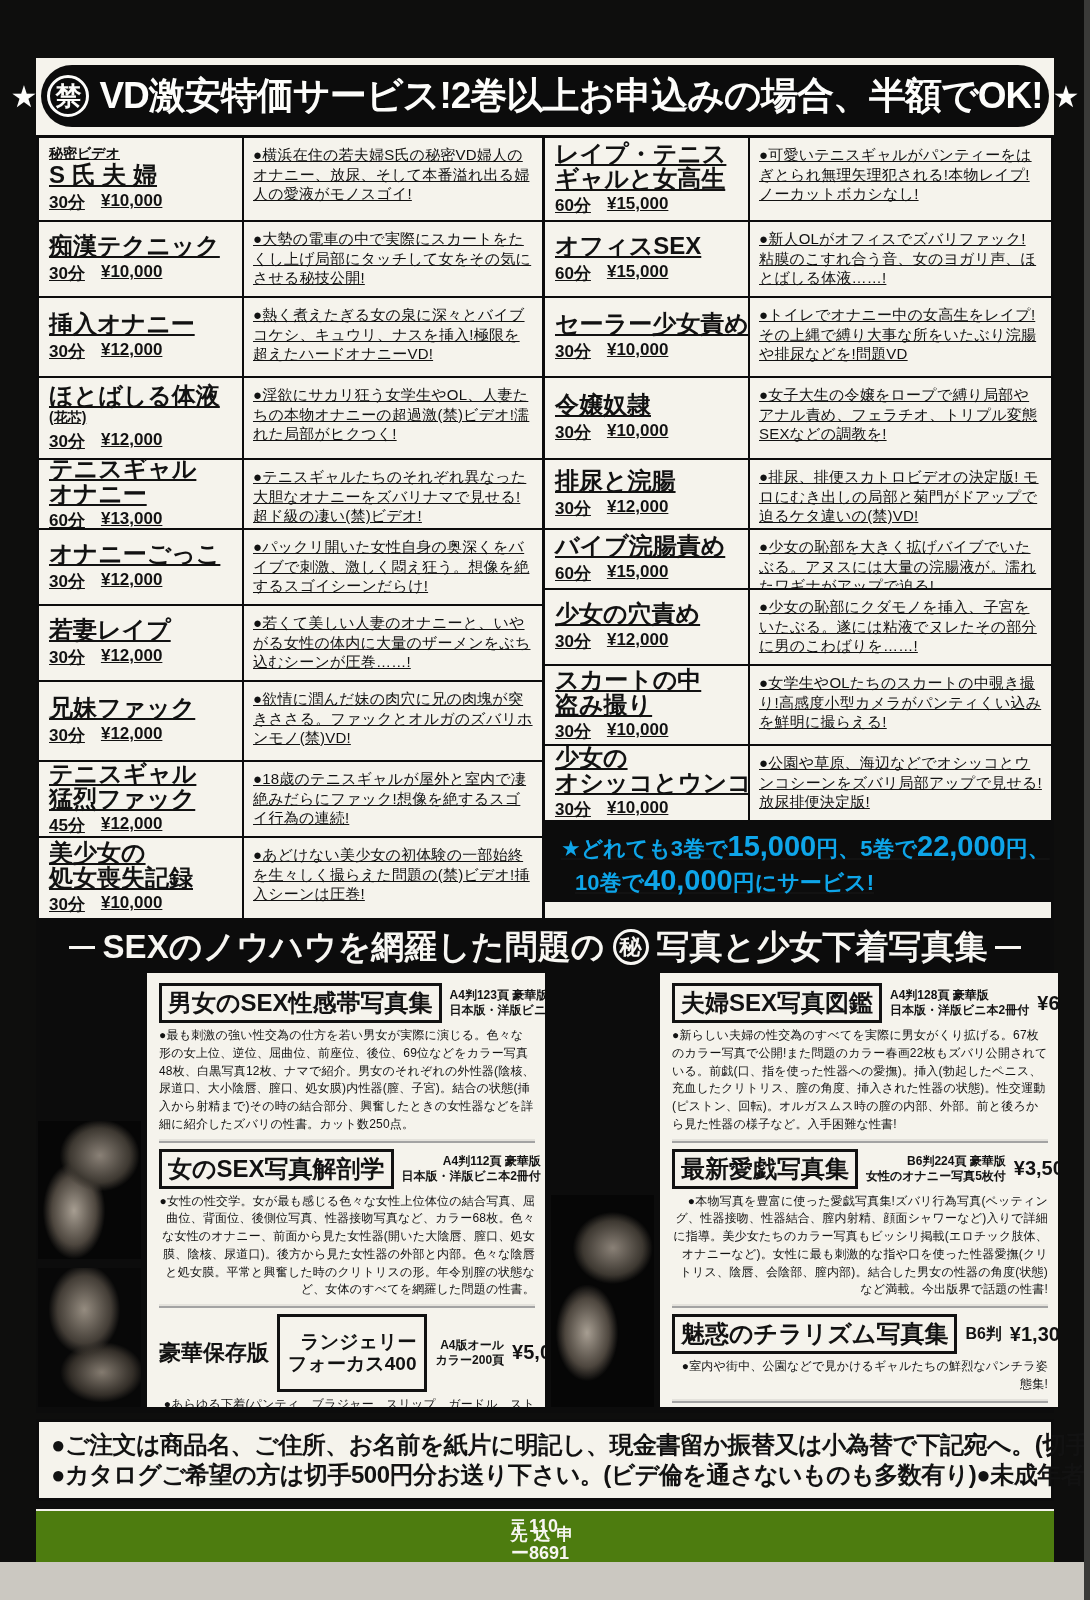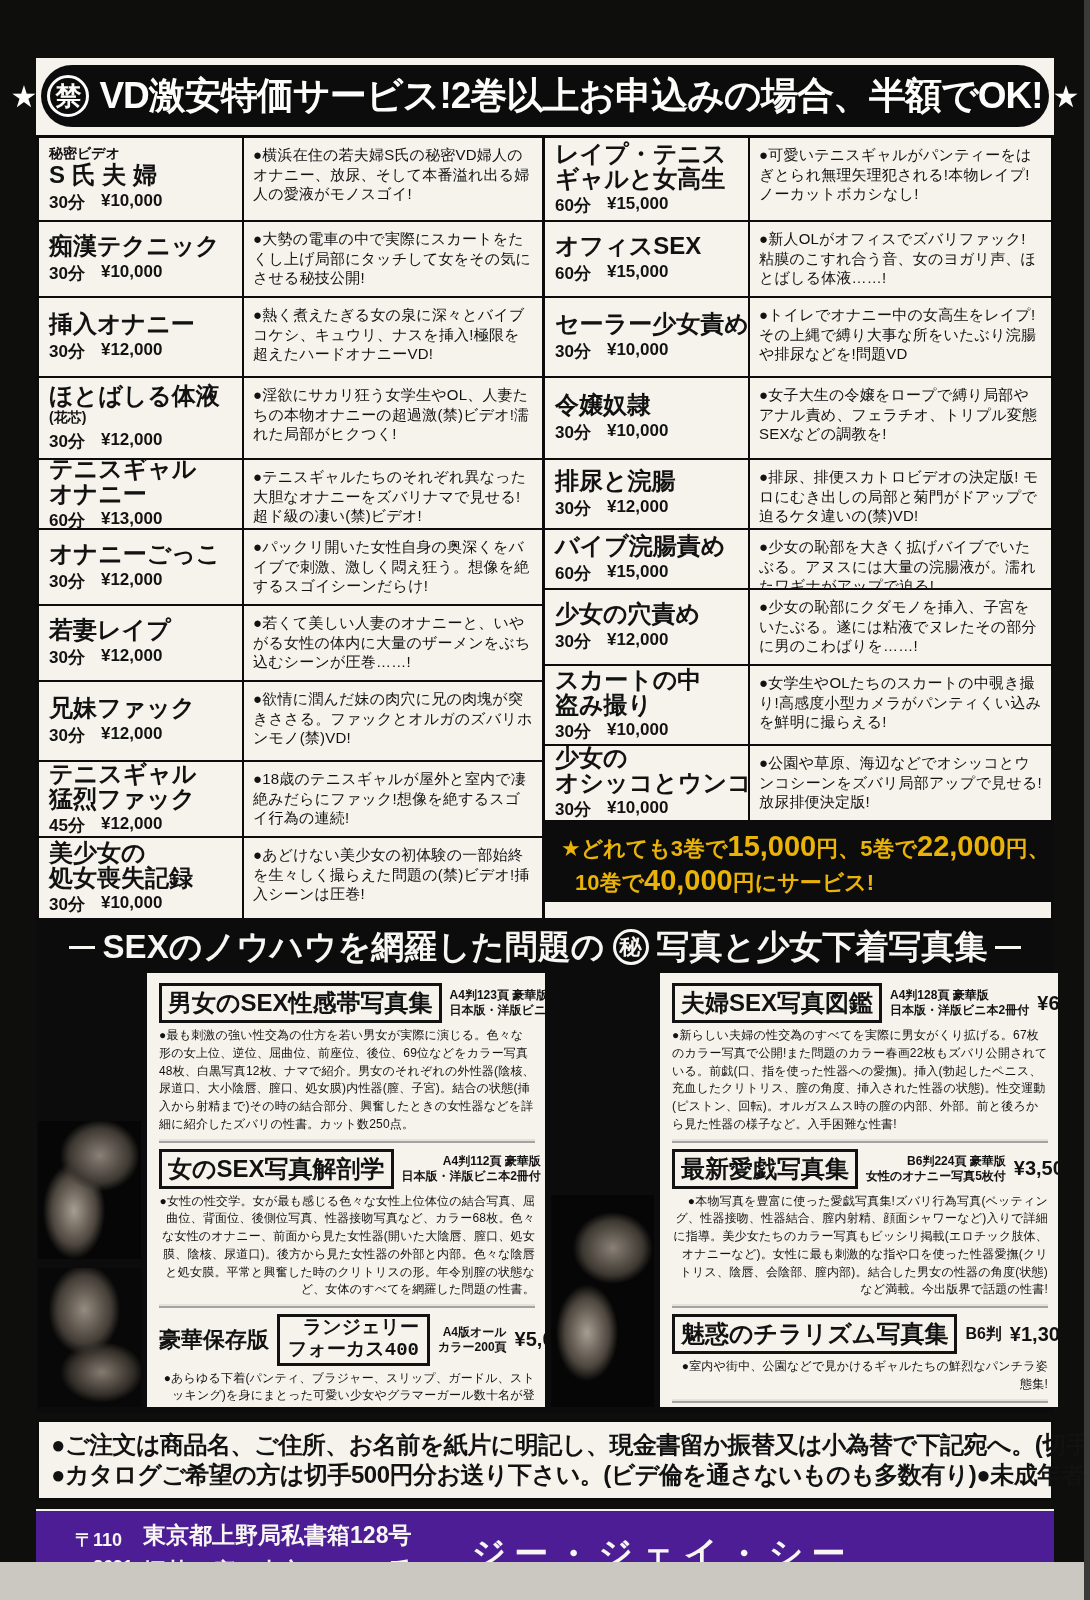--- a/index.html
+++ b/index.html
@@ -11,34 +11,34 @@
   
   .banner-wrap { background:#f5f3ec; padding:7px 5px 8px 5px; }
   .banner { background:#0c0c0c; border-radius:34px; height:62px; display:flex; align-items:center; justify-content:center; gap:10px; color:#fdfdfb; }
   .banner .star { font-size:30px; }
   .badge { display:inline-flex; align-items:center; justify-content:center; border-radius:50%; flex:0 0 auto; }
   .banner .badge { width:42px; height:42px; border:3px solid #fdfdfb; font-size:26px; font-weight:bold; }
   .banner .txt { font-size:37px; font-weight:bold; letter-spacing:-1px; white-space:nowrap; }
 
   
   .vtable { display:flex; background:#f5f3ec; border:3px solid #0c0c0c; }
-  .vcol { width:50%; }
+  .vcol { width:50%;text-decoration:underline; }
   .vcol.first { border-right:3px solid #0c0c0c; }
   .vrow { display:flex; border-bottom:2px solid #0c0c0c; overflow:hidden; }
   .vrow:last-child { border-bottom:none; }
   .vtitle { width:205px; flex:0 0 auto; border-right:2px solid #0c0c0c; padding:5px 6px 4px 10px; display:flex; flex-direction:column; justify-content:center; overflow:hidden; }
   .vtoplabel { font-size:14px; font-weight:bold; }
   .vt { font-size:24px; font-weight:bold; line-height:1.04; letter-spacing:0px; white-space:nowrap; }
   .vsub { font-size:14px; font-weight:bold; }
   .vmeta { font-size:17px; font-weight:bold; margin-top:3px; display:flex; gap:16px; white-space:nowrap; }
   .vdesc { flex:1; padding:7px 8px 4px 9px; font-size:15px; line-height:1.3; letter-spacing:0.2px; overflow:hidden; }
   .vtoplabel:empty,.vt:empty,.vsub:empty { display:none; }
 
   
-  .bulknote { background:#0c0c0c; color:#eab308; padding:8px 10px 4px 16px; height:100%; width:100%; overflow:hidden; }
+  .bulknote { background:#0c0c0c; color:#0ea5e9; padding:8px 10px 4px 16px; height:100%; width:100%; overflow:hidden; }
   .bulknote .l1 { font-size:22px; font-weight:bold; white-space:nowrap; }
   .bulknote .l2 { font-size:22px; font-weight:bold; padding-left:14px; white-space:nowrap; }
   .bulknote .big { font-size:29px; letter-spacing:0px; }
   .bulknote .l3 { font-size:15px; margin-top:3px; opacity:0.55; letter-spacing:4px; white-space:nowrap; }
 
   
   .books-section { background:#0c0c0c; padding-bottom:6px; }
   .books-header { height:52px; display:flex; align-items:center; justify-content:center; gap:8px; color:#f7f6f2; }
   .books-header .dash { width:26px; height:3px; background:#f7f6f2; }
   .books-header .txt { font-size:33px; font-weight:bold; letter-spacing:0px; white-space:nowrap; }
@@ -61,29 +61,29 @@
       #080808; }
   .bcard { flex:1; background:#f5f3ec; margin-left:6px; padding:4px 10px 4px 12px; display:flex; flex-direction:column; overflow:hidden; }
   .book { padding:6px 0 5px 0; border-bottom:2px solid #14141412; }
   .book + .book { border-top:2px solid #a3a3a3;text-align:right; }
   .btitle-row { display:flex; align-items:center; gap:8px; margin-bottom:4px; }
   .btitle { border:3px solid #121212; font-size:24px; font-weight:bold; padding:1px 6px; white-space:nowrap; }
   .bspecs { font-size:12px; font-weight:bold; line-height:1.25; white-space:nowrap; }
   .bprice { font-size:20px; font-weight:bold; margin-left:auto; margin-right:6px; white-space:nowrap; }
   .bdesc { font-size:12px; font-weight:500; line-height:1.48; letter-spacing:0.2px; }
   .bprefix { font-size:22px; font-weight:bold; white-space:nowrap; }
-  .btitle.twoline { font-size:19px; line-height:1.15; padding:1px 8px;font-family:Liberation Mono, monospace; }
+  .btitle.twoline { font-size:19px; line-height:1.15; padding:14px 8px; }
   .bsize { font-size:16px; font-weight:bold; white-space:nowrap; }
 
   
   .order-box { background:#f5f3ec; border:3px solid #0c0c0c; margin-top:6px; padding:8px 10px 8px 12px; }
   .order-box .line { font-size:24px; font-weight:bold; letter-spacing:-0.5px; white-space:nowrap; line-height:1.25; }
 
   
-  .addr { background:#4c1d95; color:#f7f6f2; margin-top:8px; height:90px; display:flex; align-items:center; padding:0 10px; border-top:2px solid #f5f3ec; border-bottom:2px solid #f5f3ec; }
+  .addr { background:#4d7c0f; color:#f7f6f2; margin-top:8px; height:90px; display:flex; align-items:center; padding:0 10px; border-top:2px solid #f5f3ec; border-bottom:2px solid #f5f3ec;flex-direction:column; }
   .addr-label { writing-mode:vertical-rl; text-orientation:upright; font-size:17px; font-weight:bold; letter-spacing:2px; margin-right:6px; }
   .addr-postal { font-size:18px; font-weight:bold; line-height:1.5; margin-right:10px; text-align:left; }
   .addr-lines { font-size:23px; font-weight:bold; line-height:1.55; white-space:nowrap; }
   .addr-company { font-size:34px; font-weight:bold; letter-spacing:8px; margin-left:60px; white-space:nowrap; }
 
   .bottom-margin { position:absolute; left:0; bottom:0; width:100%; height:38px; background:#cbc8c1; }
   .side-edge { position:absolute; top:0; right:0; width:6px; height:100%; background:#3a3a38; }
 </style>
 </head>
 <body>

